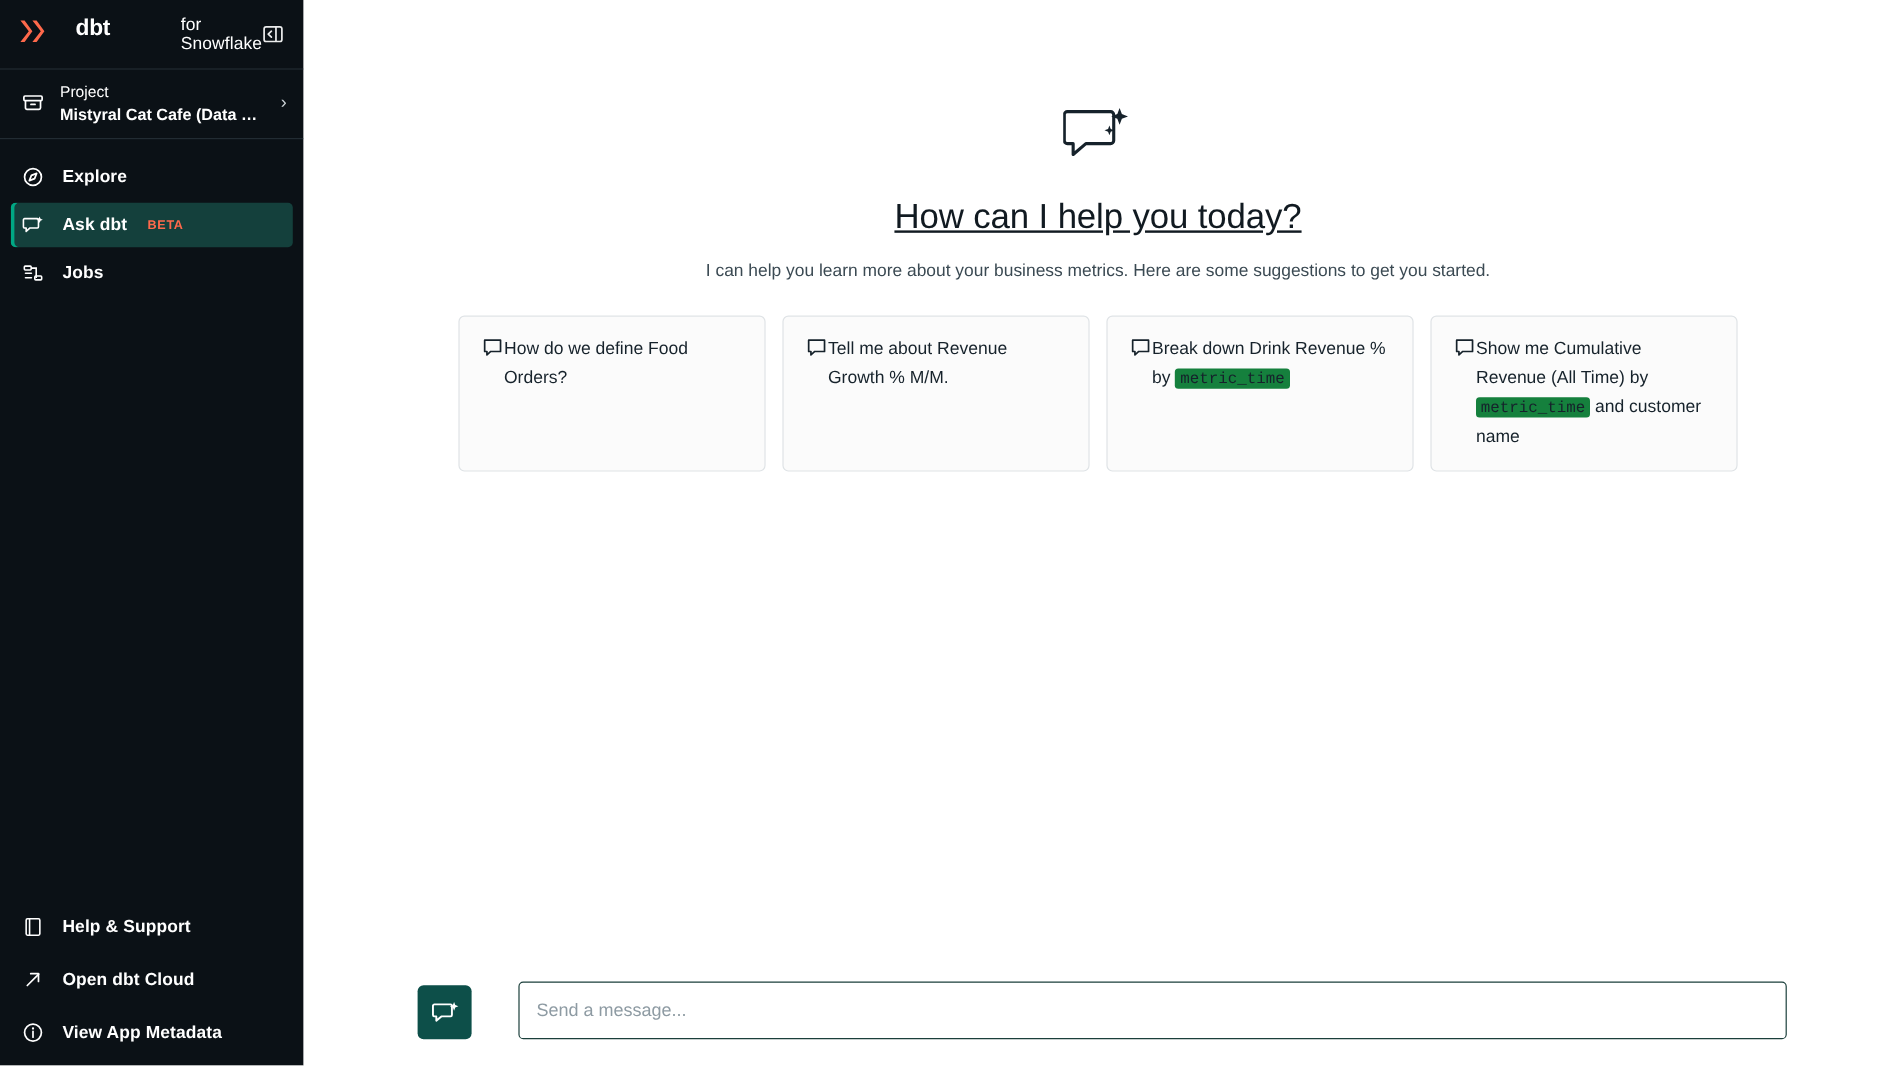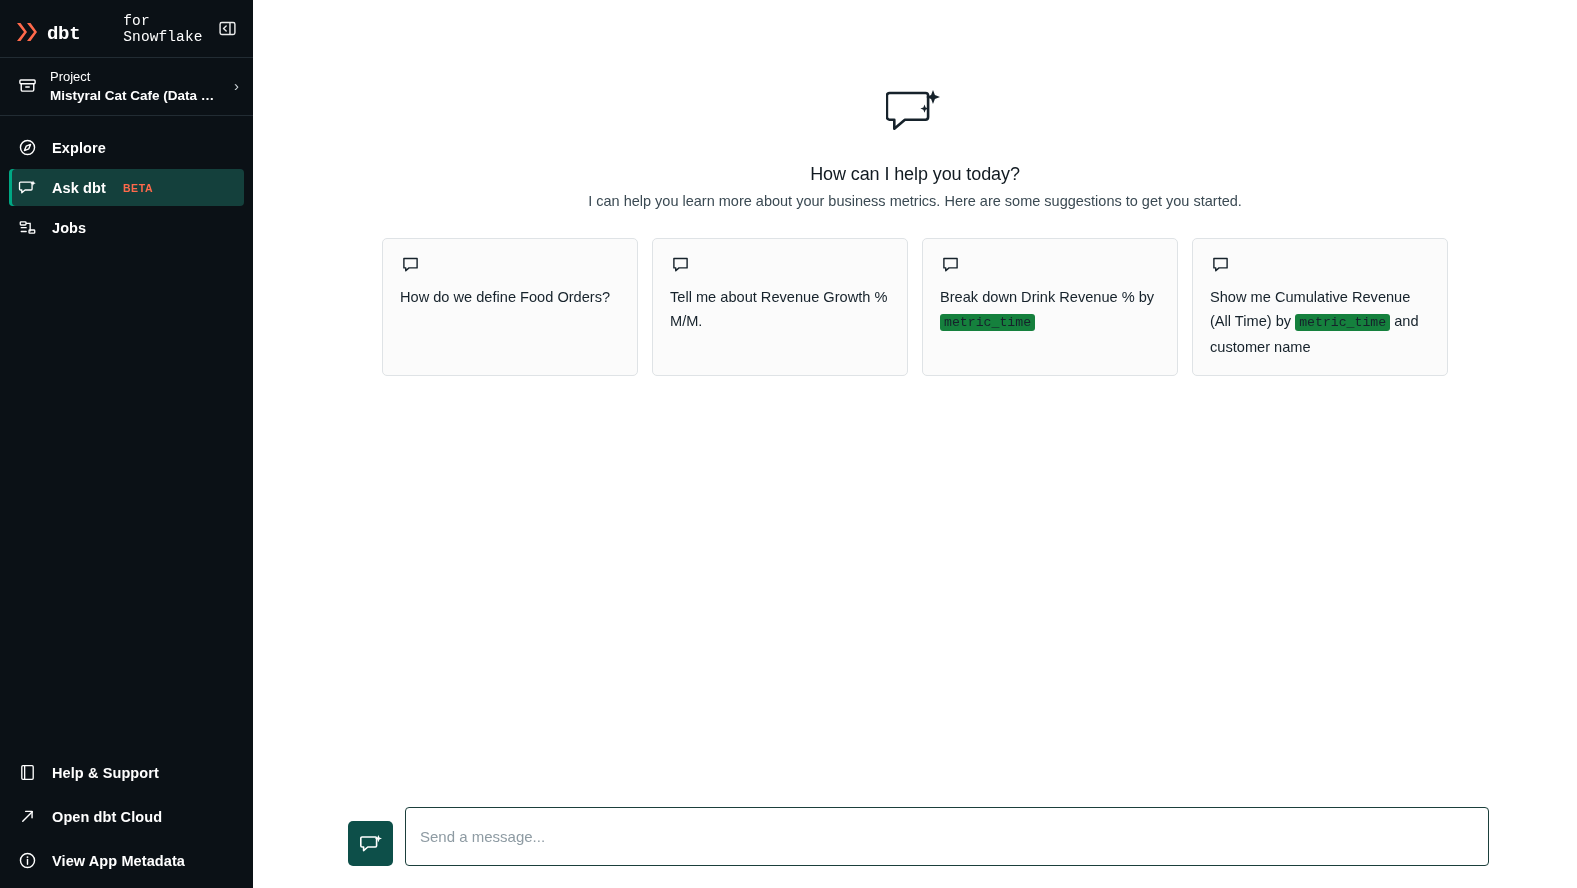--- a/index.html
+++ b/index.html
@@ -29,23 +29,22 @@
   }
   .sidebar-top {
     height: 57px;
     display: flex;
     align-items: center;
     justify-content: space-between;
     padding: 0 16px 0 14px;
   }
   .brand {
     display: flex;
-    align-items: flex-end;
-    gap: 7px;
-    font-family: Liberation Mono, monospace;
+    align-items: flex-start;
+    gap: 23px;
   }
   .brand-mark {
     width: 26px;
     height: 26px;
     display: block;
   }
   .brand-name {
     font-size: 19px;
     font-weight: bold;
     letter-spacing: -0.3px;
@@ -151,48 +150,48 @@
   }
   .hero {
     margin-top: 88px;
     display: flex;
     flex-direction: column;
     align-items: center;
     width: 100%;
   }
   .hero-icon { margin-bottom: 20px; }
   .hero-title {
-    font-size: 18px;
+    font-size: 29px;
     color: #111a21;
     font-weight: normal;
     letter-spacing: -0.1px;
+    text-decoration: underline;
   }
   .hero-sub {
-    margin-top: 8px;
+    margin-top: 20px;
     font-size: 14.5px;
     color: #3b4a53;
   }
 
   .suggestions {
     display: flex;
     gap: 14px;
     margin-top: 29px;
     padding: 0 20px;
   }
   .suggestion-card {
     width: 256px;
     min-height: 120px;
     border: 1px solid #dfe3e6;
     border-radius: 5px;
     background: #fbfbfb;
     padding: 15px 17px 16px 17px;
     cursor: pointer;
     display: flex;
-    flex-direction: column;
-    gap: 11px;
+    flex-direction: row;
   }
   .suggestion-text {
     font-size: 14.6px;
     line-height: 24px;
     color: #16222b;
   }
   .suggestion-text code {
     font-family: "Liberation Mono", "DejaVu Sans Mono", monospace;
     font-size: 13.2px;
     background: #15803d;
@@ -218,31 +217,32 @@
     border-radius: 5px;
     background: #0d4f49;
     display: flex;
     align-items: center;
     justify-content: center;
     cursor: pointer;
     flex: 0 0 45px;
   }
   .composer-input {
     flex: 1;
-    height: 59px;
+    height: 48px;
     border: 1px solid #1b3f3b;
     border-radius: 4px;
     padding: 0 14px;
     font-size: 15px;
     font-family: "Liberation Sans", sans-serif;
     color: #16222b;
     outline: none;
     background: #ffffff;
     resize: none;
     line-height: 43px;
+    margin-left: 27px;
   }
   .composer-input::placeholder { color: #8e9ba3; }
 </style>
 </head>
 <body>
 
 <div class="app">
 
   <aside class="sidebar">
 

